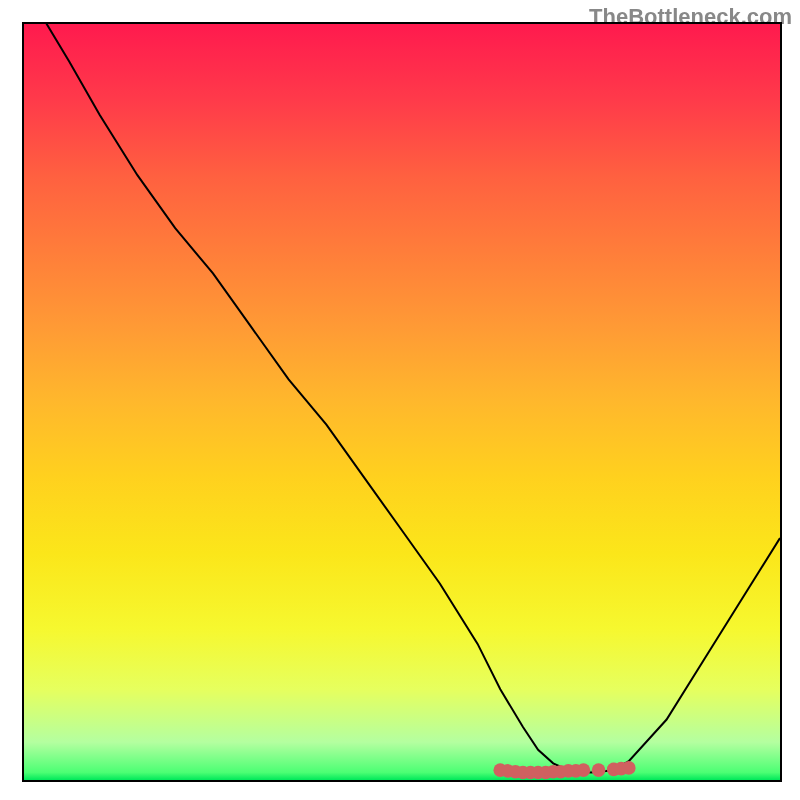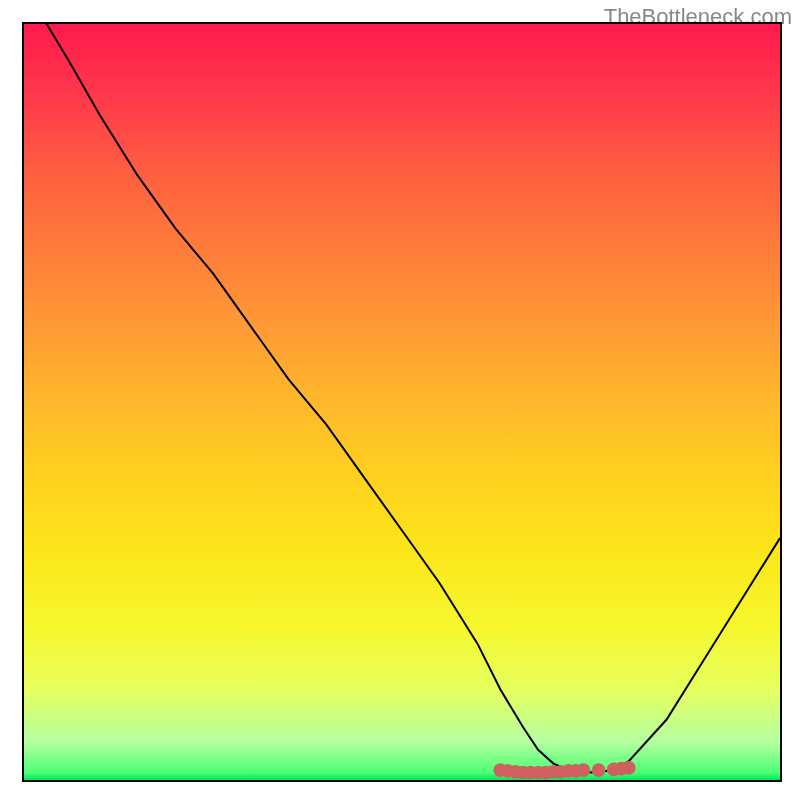--- a/index.html
+++ b/index.html
@@ -14,21 +14,21 @@
     position: relative;
     width: 800px;
     height: 800px;
   }
   .watermark {
     position: absolute;
     right: 8px;
     top: 4px;
     color: #888888;
     font-size: 22px;
-    font-weight: 400;
+    font-weight: 700;
   }
   .plot-area {
     position: absolute;
     left: 22px;
     top: 22px;
     width: 756px;
     height: 756px;
     border: 2px solid #000000;
   }
   .gradient {

